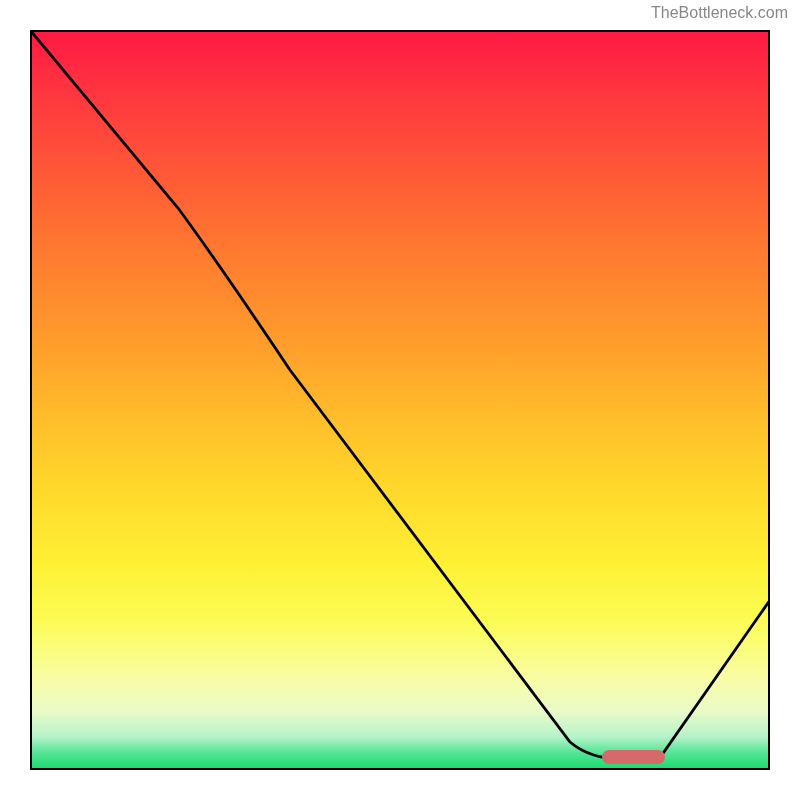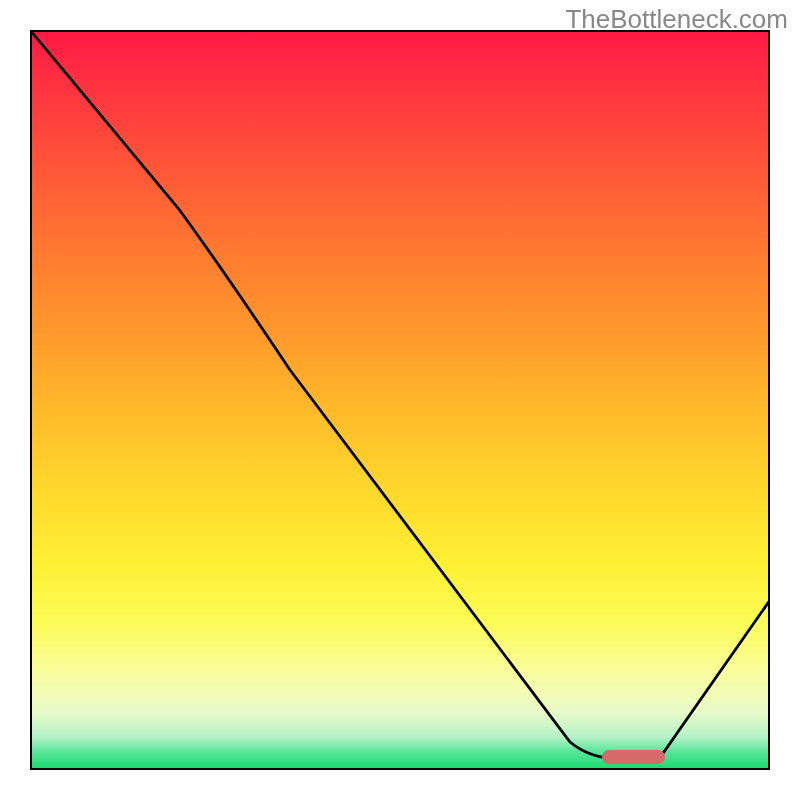--- a/index.html
+++ b/index.html
@@ -9,21 +9,21 @@
     height: 800px;
     background: #ffffff;
     font-family: Arial, sans-serif;
     position: relative;
   }
   .watermark {
     position: absolute;
     top: 4px;
     right: 12px;
     color: #888888;
-    font-size: 26px;
+    font-size: 16px;
     font-weight: 500;
     z-index: 10;
   }
   .plot-area {
     position: absolute;
     left: 30px;
     top: 30px;
     width: 740px;
     height: 740px;
     box-sizing: border-box;

